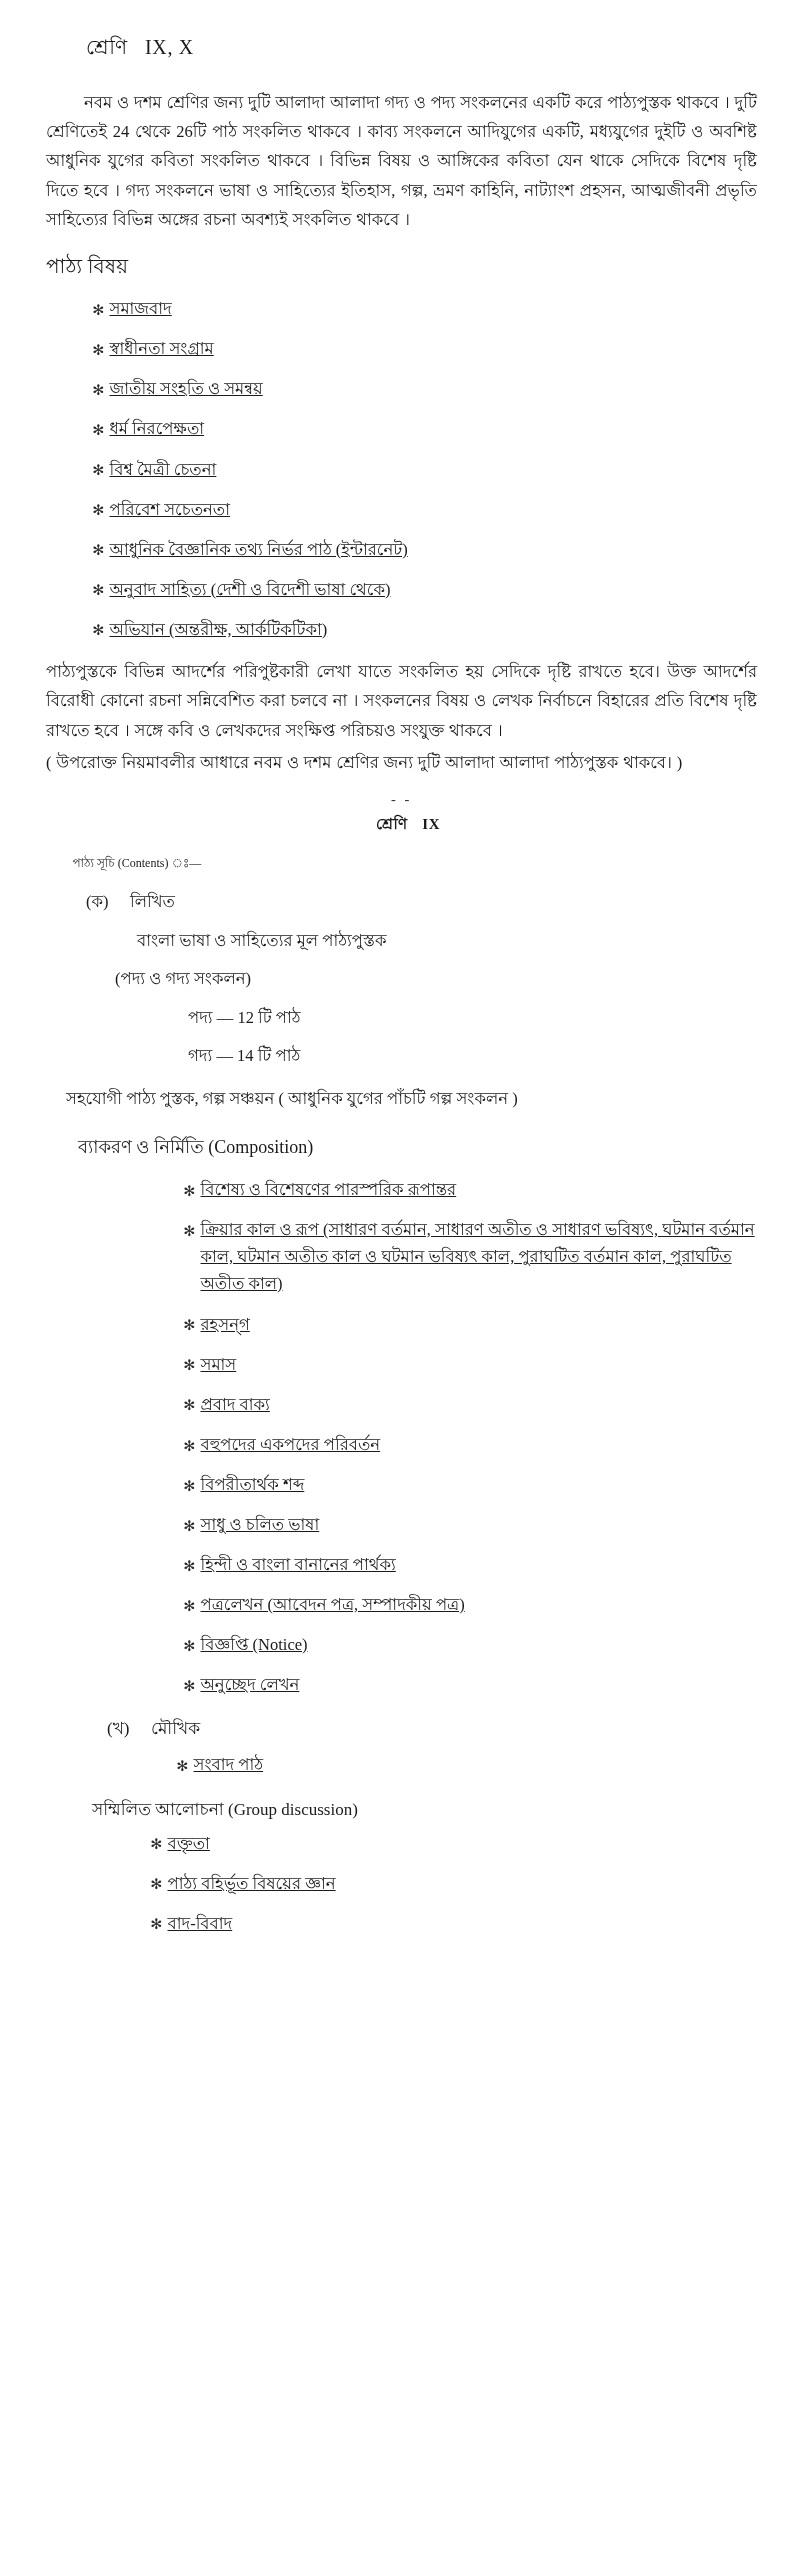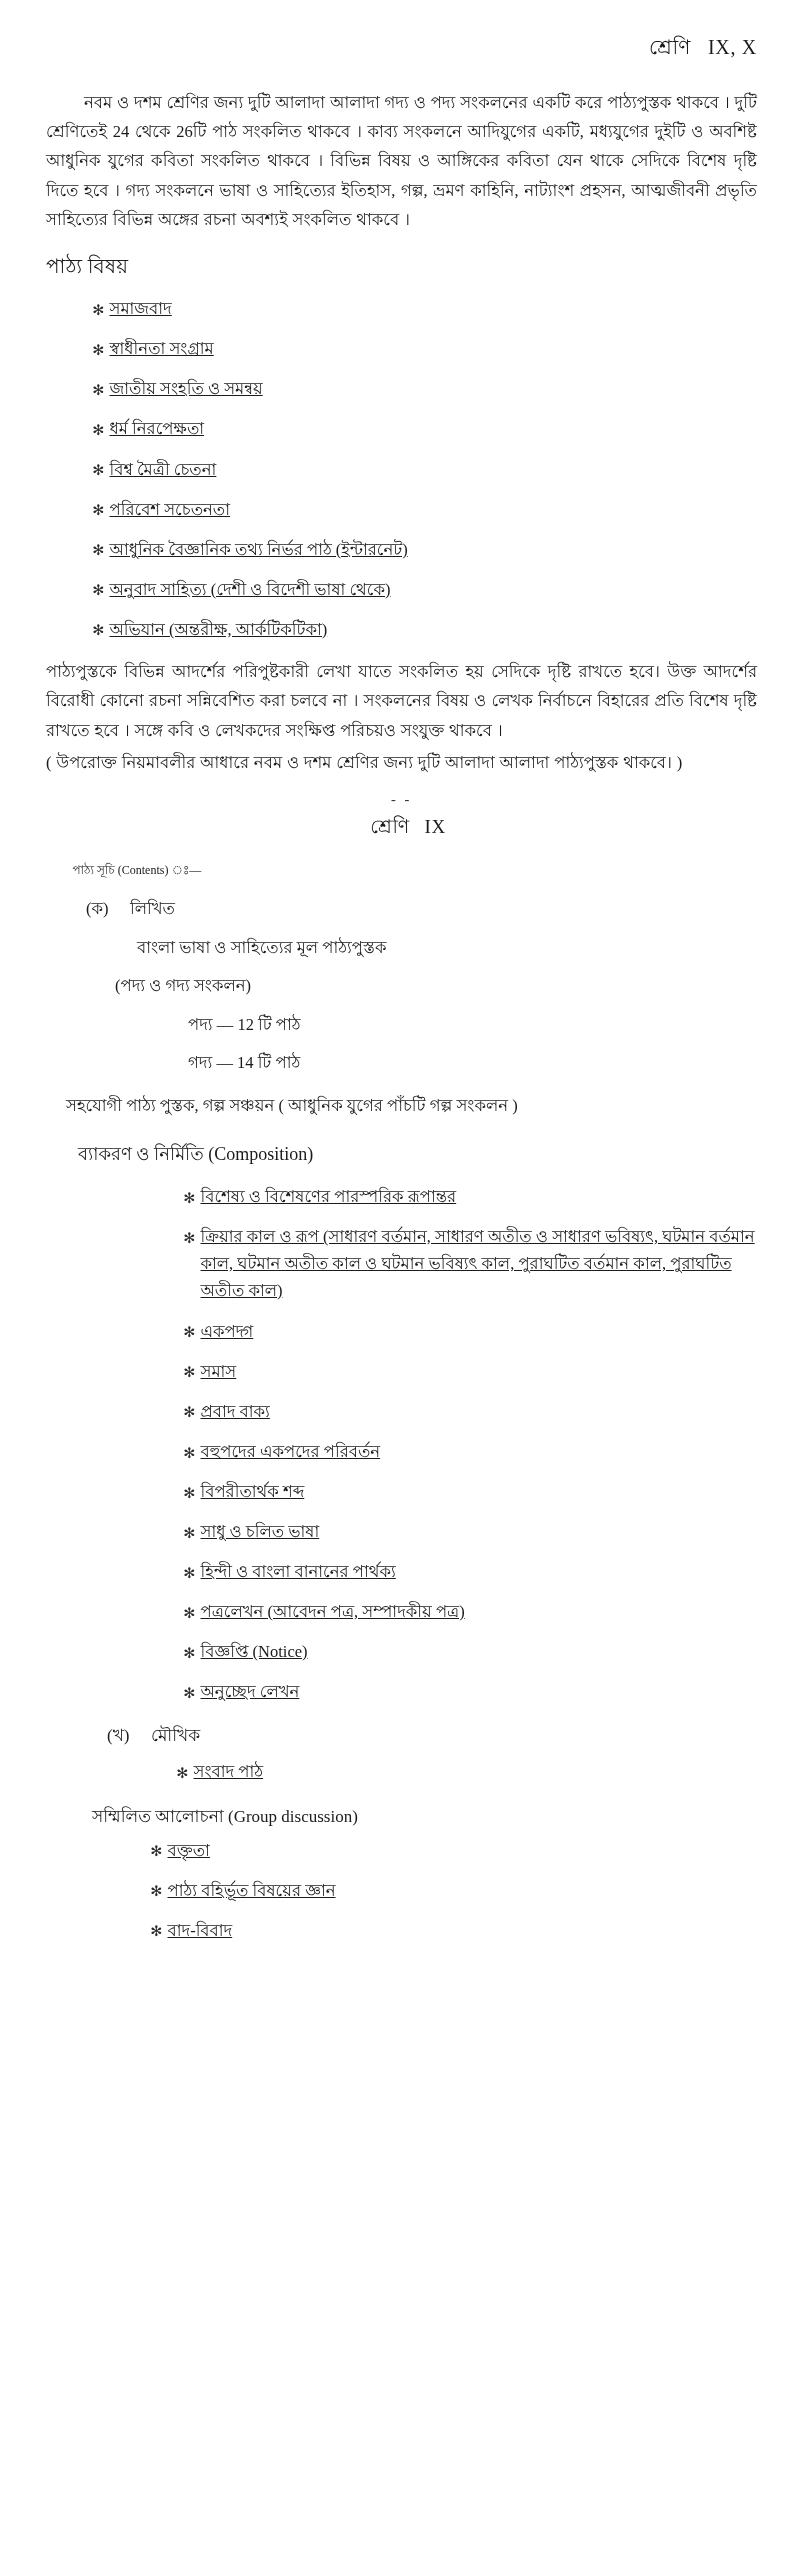--- a/index.html
+++ b/index.html
@@ -15,21 +15,21 @@
     -webkit-font-smoothing: antialiased;
   }
   .page {
     position: relative;
     width: 803px;
     min-height: 2576px;
     box-sizing: border-box;
     padding: 20px 46px 40px 46px;
   }
   .center {
-    text-align: right;
+    text-align: left;
   }
   .doc-head {
     font-size: 20px;
     letter-spacing: 0.7px;
     margin: 12px 0 22.5px 0;
     padding-left: 40px;
   }
   .doc-head .sp { display: inline-block; width: 17px; }
   h2.section-title {
     font-size: 20px;
@@ -82,24 +82,25 @@
 
   .dashes {
     text-align: center;
     font-size: 14.5px;
     letter-spacing: 2.6px;
     color: #333;
     margin: 14.5px 0 4px 0;
   }
   .class-head {
     text-align: center;
-    font-size: 19px;
+    font-size: 15px;
     letter-spacing: 0.7px;
     margin: 2.6px 0 17px 0;
     padding-left: 13.2px;
+    font-weight: bold;
   }
   .class-head .sp { display: inline-block; width: 14.5px; }
 
   .contents-title {
     font-size: 12px;
     margin: 0 0 14.5px 26.4px;
   }
   .lvl-a {
     font-size: 16.5px;
     margin: 0 0 12px 40px;
@@ -220,21 +221,21 @@
     <li>
         <span class="star">✻</span>
         <span class="txt">বিশেষ্য ও বিশেষণের পারস্পরিক রূপান্তর</span>
       </li>
     <li>
         <span class="star">✻</span>
         <span class="txt multi">ক্রিয়ার কাল ও রূপ (সাধারণ বর্তমান, সাধারণ অতীত ও সাধারণ ভবিষ্যৎ, ঘটমান বর্তমান কাল, ঘটমান অতীত কাল ও ঘটমান ভবিষ্যৎ কাল, পুরাঘটিত বর্তমান কাল, পুরাঘটিত অতীত কাল)</span>
       </li>
     <li>
         <span class="star">✻</span>
-        <span class="txt">একপদ্গ</span>
+        <span class="txt">রহসন্গ</span>
       </li>
     <li>
         <span class="star">✻</span>
         <span class="txt">সমাস</span>
       </li>
     <li>
         <span class="star">✻</span>
         <span class="txt">প্রবাদ বাক্য</span>
       </li>
     <li>

